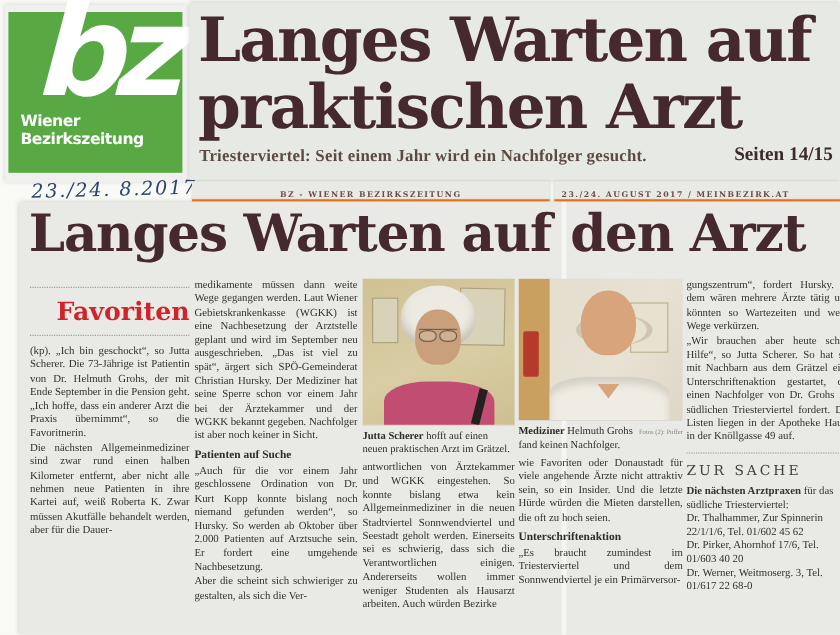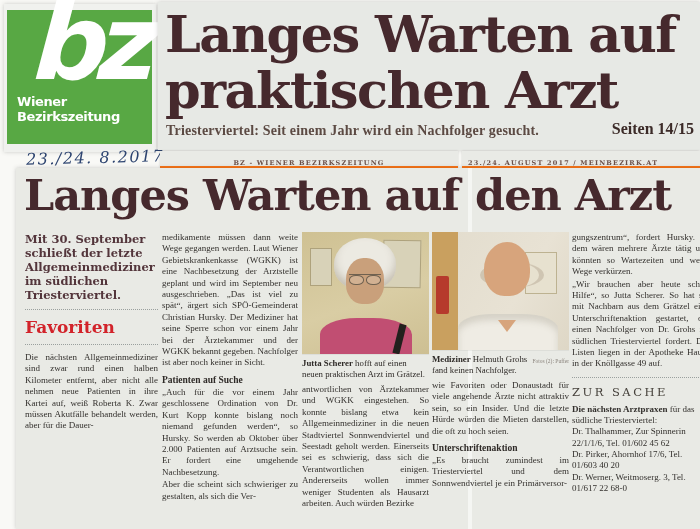--- a/index.html
+++ b/index.html
@@ -49,22 +49,22 @@
   #col5{left:556px;width:137px;}
 
   .body-text{font-family:"Liberation Serif",serif;font-size:9px;line-height:11.4px;
              color:#33302d;text-align:justify;margin:0 0 1px 0;}
   .col-subhead{font-family:"Liberation Serif",serif;font-size:9.5px;font-weight:bold;
                color:#2e2a27;margin:6px 0 2px 0;}
   .dotted{border:0;border-top:1.5px dotted #9aa09e;margin:7px 0;}
 
   #intro{font-family:"DejaVu Serif",serif;font-size:11.5px;line-height:14px;font-weight:bold;
          color:#53353b;text-align:left;}
-  #favoriten{font-family:"DejaVu Serif",serif;font-size:17px;font-weight:bold;color:#d2232a;
-             text-align:left;margin:4px 0;}
+  #favoriten{font-family:"DejaVu Serif",serif;font-size:21px;font-weight:bold;color:#d2232a;
+             text-align:right;margin:4px 0;}
 
   .photo{position:relative;width:100%;overflow:hidden;box-shadow:0 0 1px rgba(0,0,0,.3);}
   .caption{font-family:"Liberation Serif",serif;font-size:8.8px;line-height:10.5px;
            color:#2e2a27;text-align:left;margin:4px 0 5px 0;}
   .caption b{font-weight:bold;}
   .credit{float:right;font-size:5.5px;color:#8a837c;margin-top:2px;}
 
   
   #photo1{height:122px;background:linear-gradient(160deg,#cfc193 0%,#d9cda4 55%,#cdbf92 100%);}
   .frame{position:absolute;background:#d8d2b8;border:1px solid #aea27c;}
@@ -145,24 +145,24 @@
   </div>
 
   <div class="piece" id="article-paper">
     <div id="seam"></div>
 
     <div id="article-headline">
       <span>Langes Warten auf</span><span class="gap"></span><span>den Arzt</span>
     </div>
 
     <div class="col" id="col1">
-      <div id="intro">Mit 30. September schließt der letzte Allgemeinmediziner im südlichen Triesterviertel.</div>
       <hr class="dotted">
       <div id="favoriten">Favoriten</div>
       <hr class="dotted">
+      <p class="body-text">(kp). „Ich bin geschockt“, so Jutta Scherer. Die 73-Jährige ist Patientin von Dr. Helmuth Grohs, der mit Ende September in die Pension geht. „Ich hoffe, dass ein anderer Arzt die Praxis übernimmt“, so die Favoritnerin.</p>
       <p class="body-text">Die nächsten Allgemeinmediziner sind zwar rund einen halben Kilometer entfernt, aber nicht alle nehmen neue Patienten in ihre Kartei auf, weiß Roberta K. Zwar müssen Akutfälle behandelt werden, aber für die Dauer-</p>
     </div>
 
     <div class="col" id="col2">
       <p class="body-text">medikamente müssen dann weite Wege gegangen werden. Laut Wiener Gebietskrankenkasse (WGKK) ist eine Nachbesetzung der Arztstelle geplant und wird im September neu ausgeschrieben. „Das ist viel zu spät“, ärgert sich SPÖ-Gemeinderat Christian Hursky. Der Mediziner hat seine Sperre schon vor einem Jahr bei der Ärztekammer und der WGKK bekannt gegeben. Nachfolger ist aber noch keiner in Sicht.</p>
       <div class="col-subhead">Patienten auf Suche</div>
       <p class="body-text">„Auch für die vor einem Jahr geschlossene Ordination von Dr. Kurt Kopp konnte bislang noch niemand gefunden werden“, so Hursky. So werden ab Oktober über 2.000 Patienten auf Arztsuche sein. Er fordert eine umgehende Nachbesetzung.</p>
       <p class="body-text">Aber die scheint sich schwieriger zu gestalten, als sich die Ver-</p>
     </div>
 

